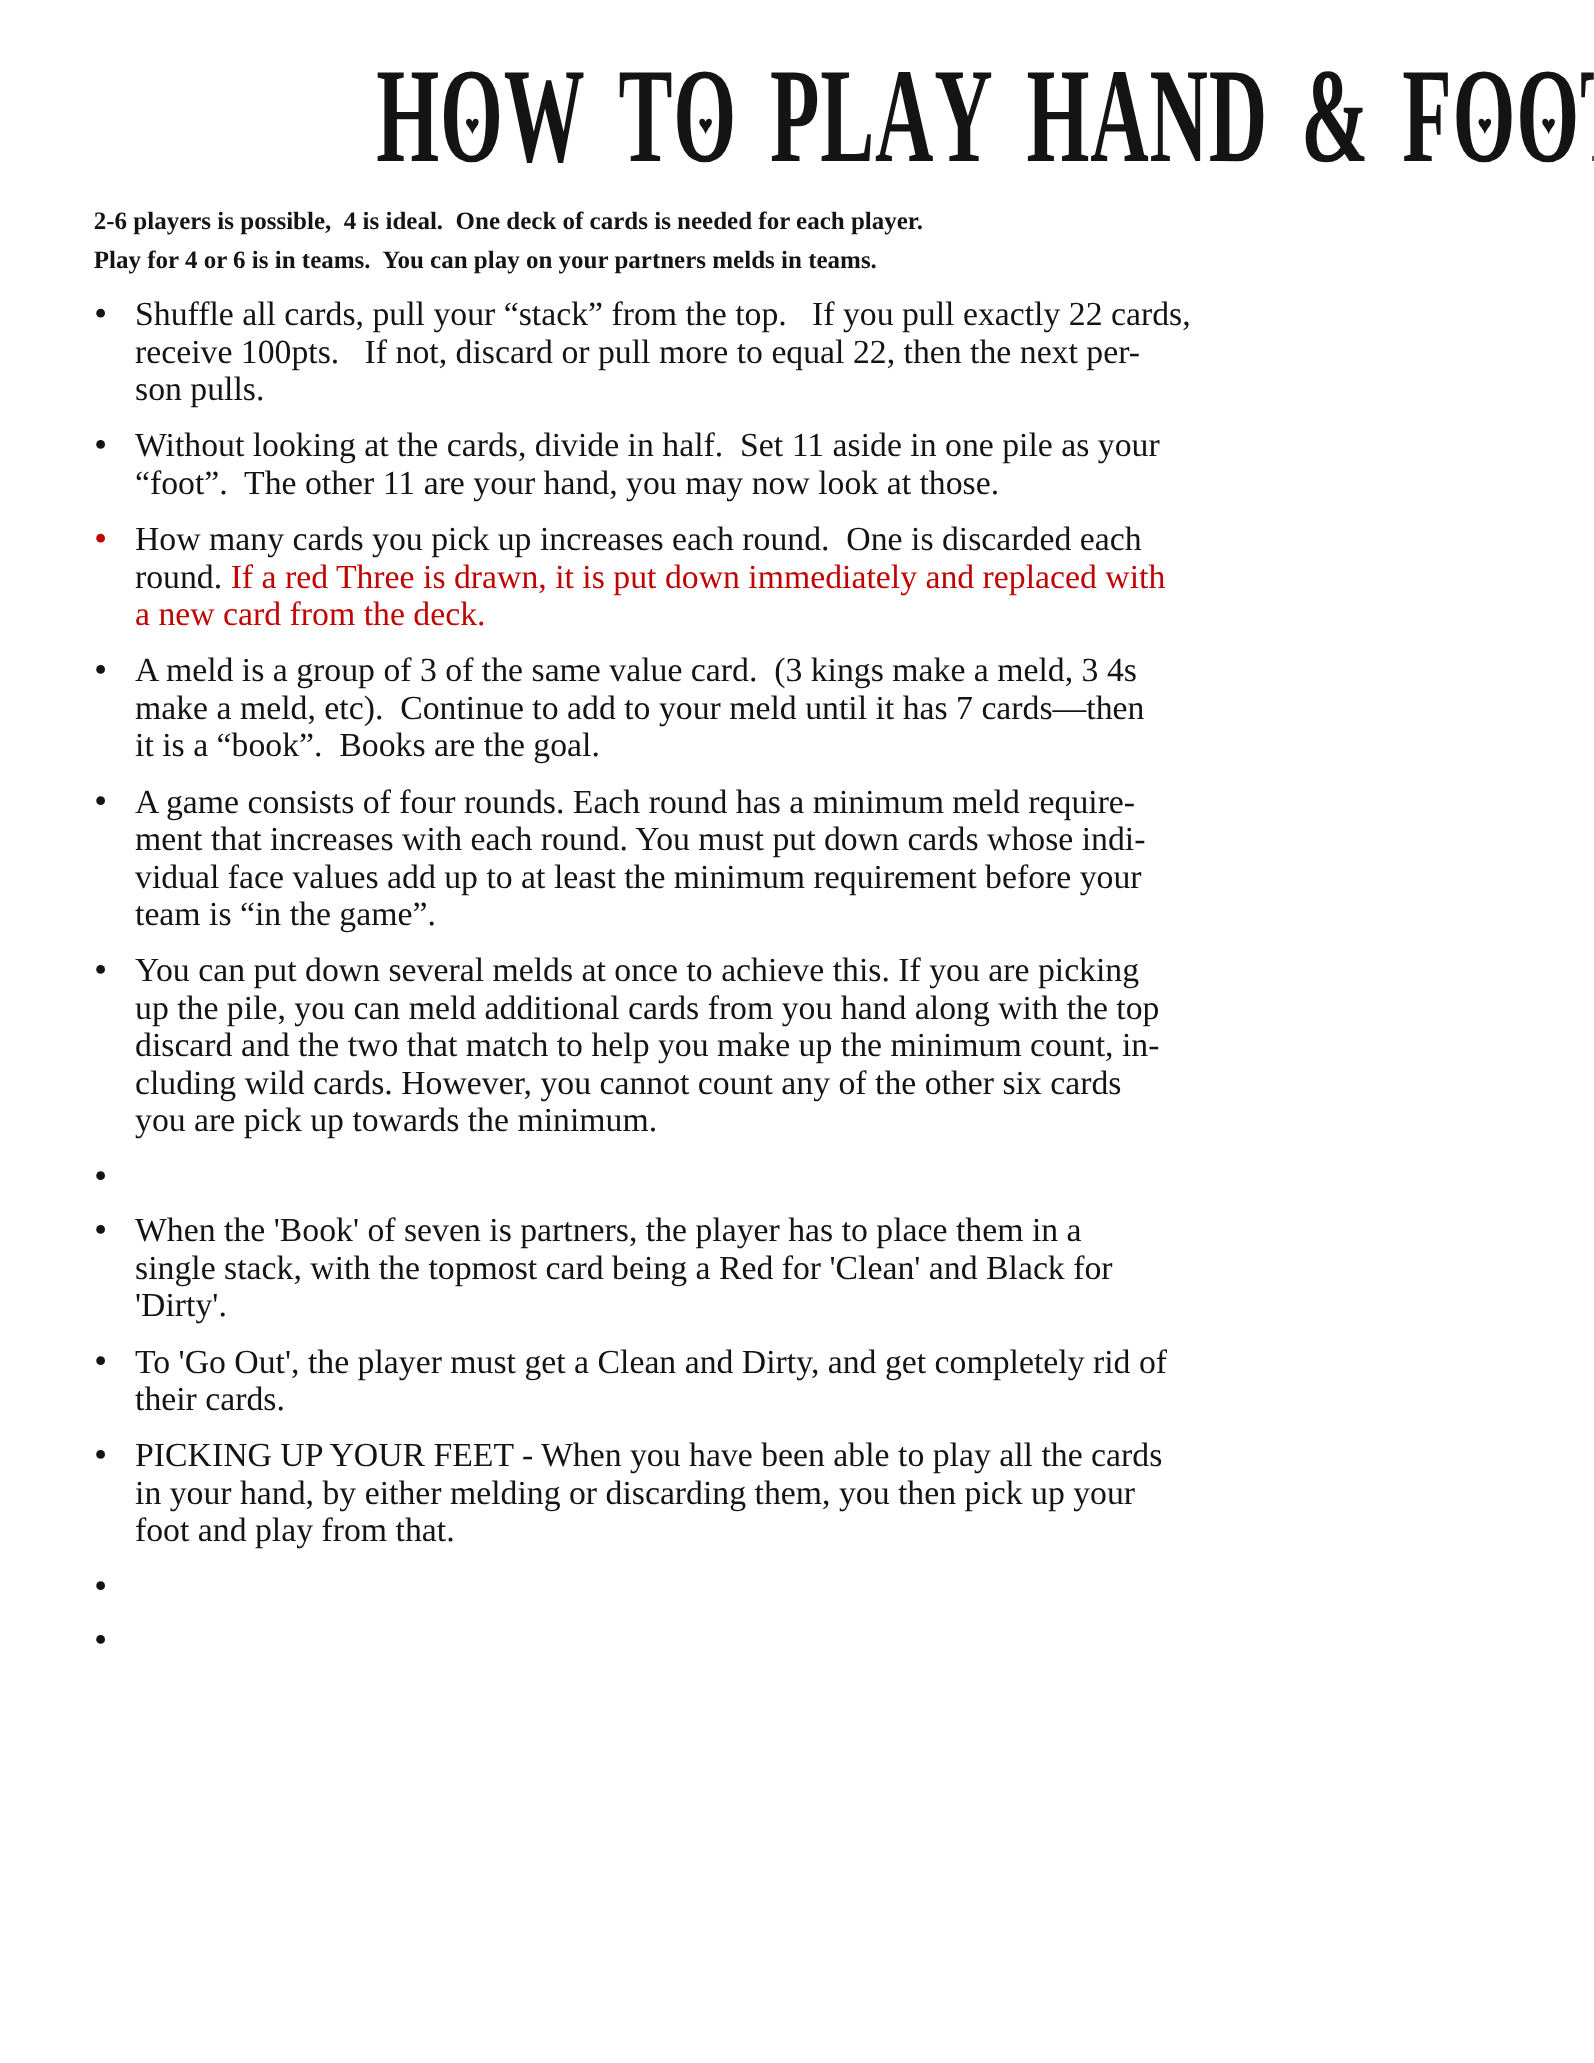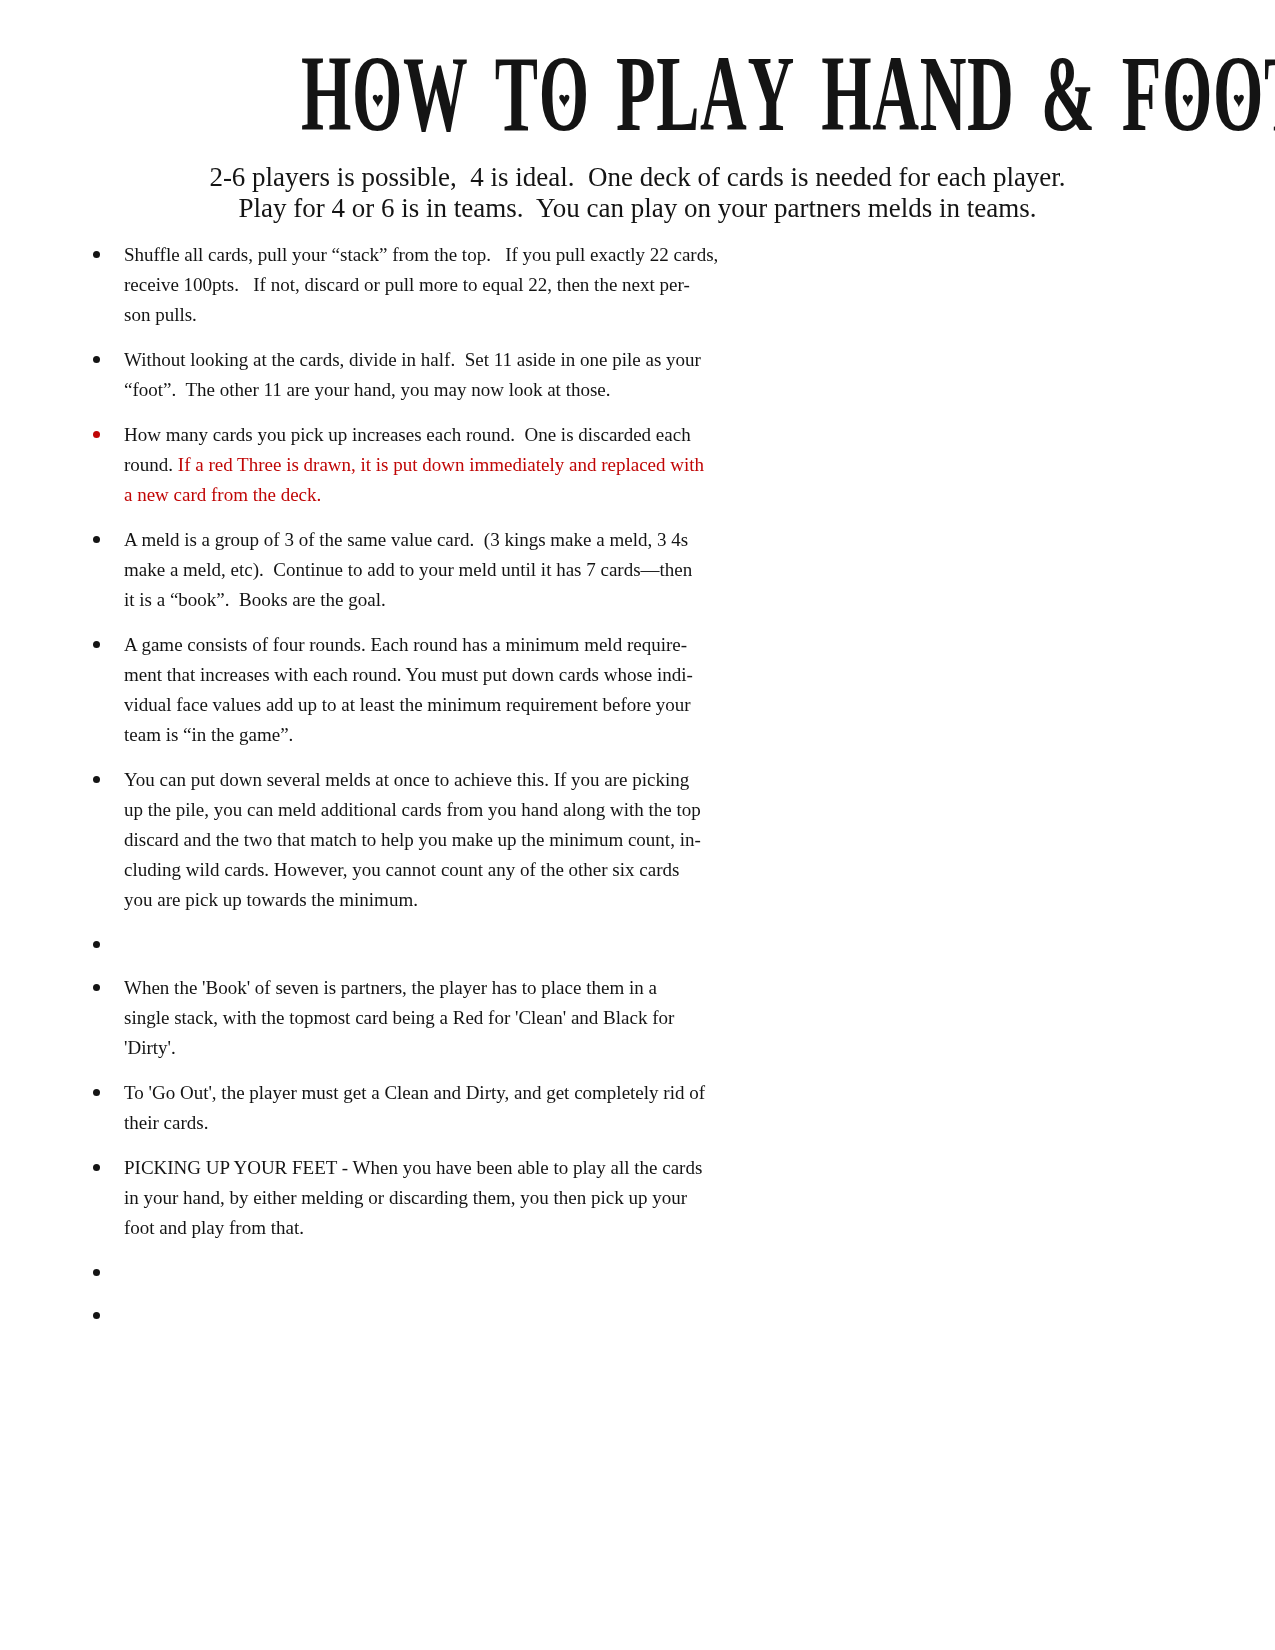--- a/index.html
+++ b/index.html
@@ -46,31 +46,31 @@
     top: 56%;
     transform: translate(-50%, -50%) scaleX(1.55);
     font-size: 22px;
     line-height: 1;
     letter-spacing: 0;
     color: var(--ink);
   }
   
   .intro {
     margin: 0 5px 12px 0;
-    text-align: center;
     white-space: pre-wrap;
-    font-size: 27px;
+    font-size: 20px;
     line-height: 31px;
+    font-weight: bold;
   }
   
   .rules {
     list-style: none;
-    margin: 16px;
+    margin: 0;
     padding: 0;
-    font-size: 19px;
+    font-size: 27px;
     line-height: 30px;
   }
   .rules li {
     position: relative;
     padding-left: 33px;
     margin-bottom: 15px;
     white-space: pre-wrap;
     min-height: 28px;
   }
   .marker {

